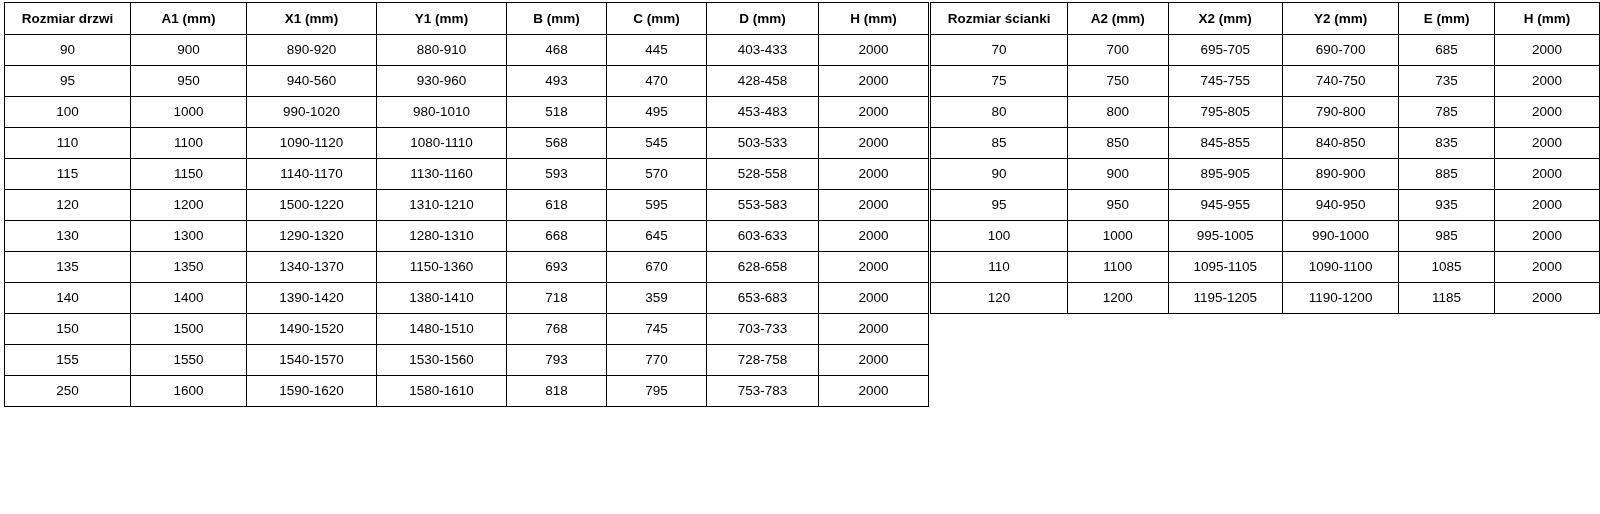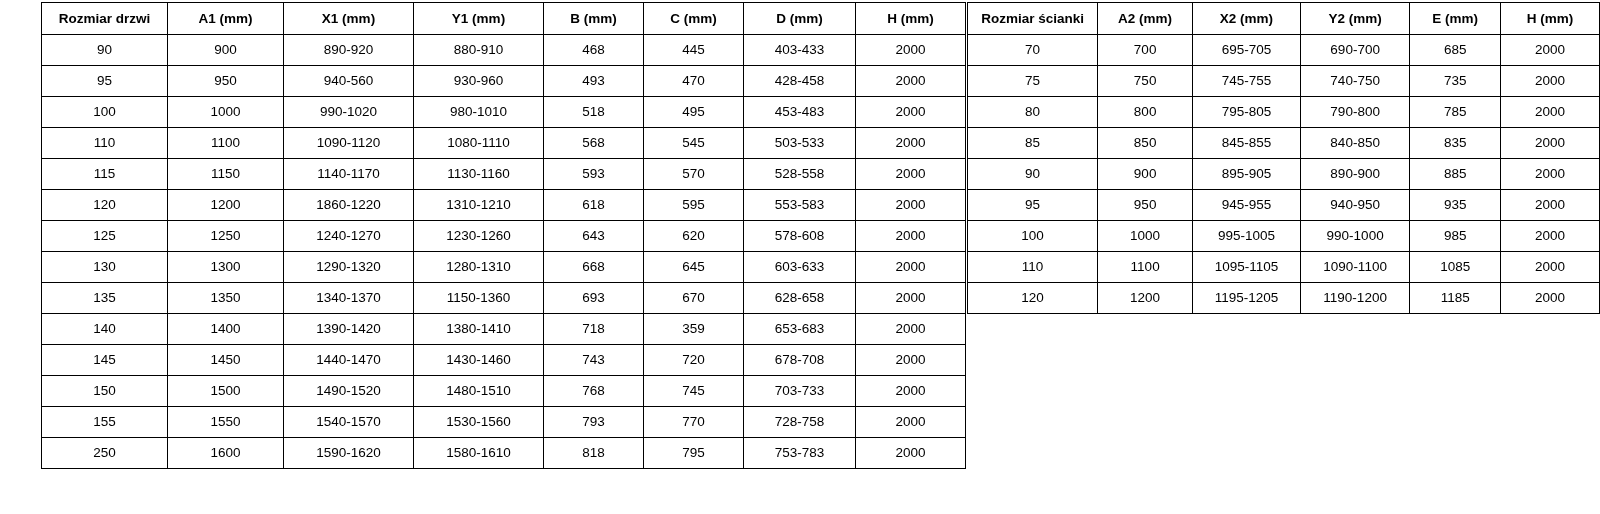--- a/index.html
+++ b/index.html
@@ -22,21 +22,20 @@
   .table-wrap {
     position: absolute;
     top: 0;
   }
   #doors-wrap { left: 4px; top: 2px; }
   #walls-wrap { left: 930px; top: 2px; }
 
   table {
     border-collapse: collapse;
     table-layout: fixed;
-    margin-left: 37px;
   }
   table td, table th {
     border: 1px solid #000000;
     text-align: center;
     vertical-align: middle;
     font-size: 13.5px;
     padding: 0;
     height: 30px;
     line-height: 30px;
     color: #000000;
@@ -146,35 +145,25 @@
             <td>1140-1170</td>
             <td>1130-1160</td>
             <td>593</td>
             <td>570</td>
             <td>528-558</td>
             <td>2000</td>
           </tr>
           <tr>
             <td>120</td>
             <td>1200</td>
-            <td>1860-1220</td>
+            <td>1500-1220</td>
             <td>1310-1210</td>
             <td>618</td>
             <td>595</td>
             <td>553-583</td>
-            <td>2000</td>
-          </tr>
-          <tr>
-            <td>125</td>
-            <td>1250</td>
-            <td>1240-1270</td>
-            <td>1230-1260</td>
-            <td>643</td>
-            <td>620</td>
-            <td>578-608</td>
             <td>2000</td>
           </tr>
           <tr>
             <td>130</td>
             <td>1300</td>
             <td>1290-1320</td>
             <td>1280-1310</td>
             <td>668</td>
             <td>645</td>
             <td>603-633</td>
@@ -191,30 +180,20 @@
             <td>2000</td>
           </tr>
           <tr>
             <td>140</td>
             <td>1400</td>
             <td>1390-1420</td>
             <td>1380-1410</td>
             <td>718</td>
             <td>359</td>
             <td>653-683</td>
-            <td>2000</td>
-          </tr>
-          <tr>
-            <td>145</td>
-            <td>1450</td>
-            <td>1440-1470</td>
-            <td>1430-1460</td>
-            <td>743</td>
-            <td>720</td>
-            <td>678-708</td>
             <td>2000</td>
           </tr>
           <tr>
             <td>150</td>
             <td>1500</td>
             <td>1490-1520</td>
             <td>1480-1510</td>
             <td>768</td>
             <td>745</td>
             <td>703-733</td>

